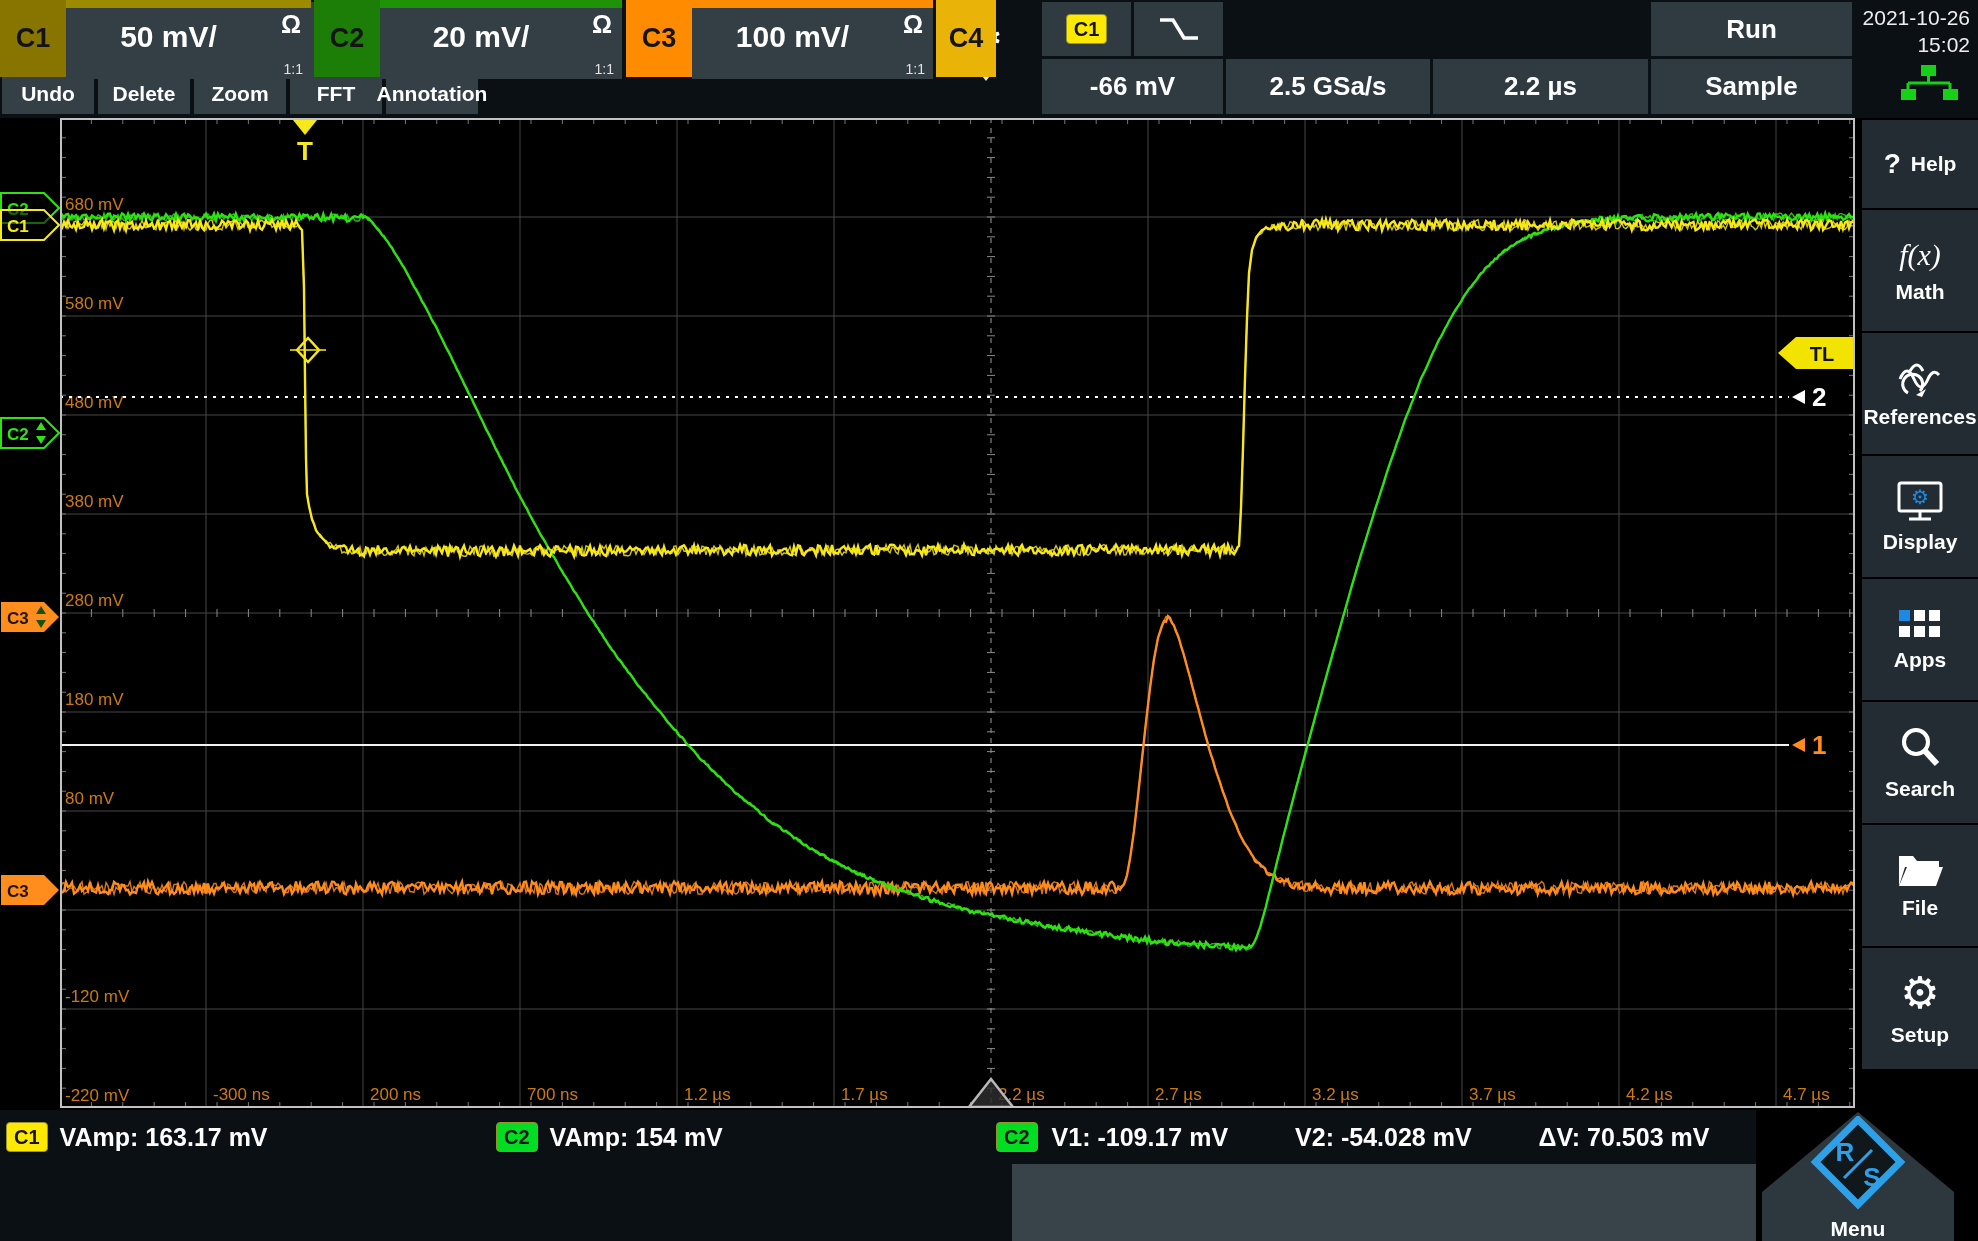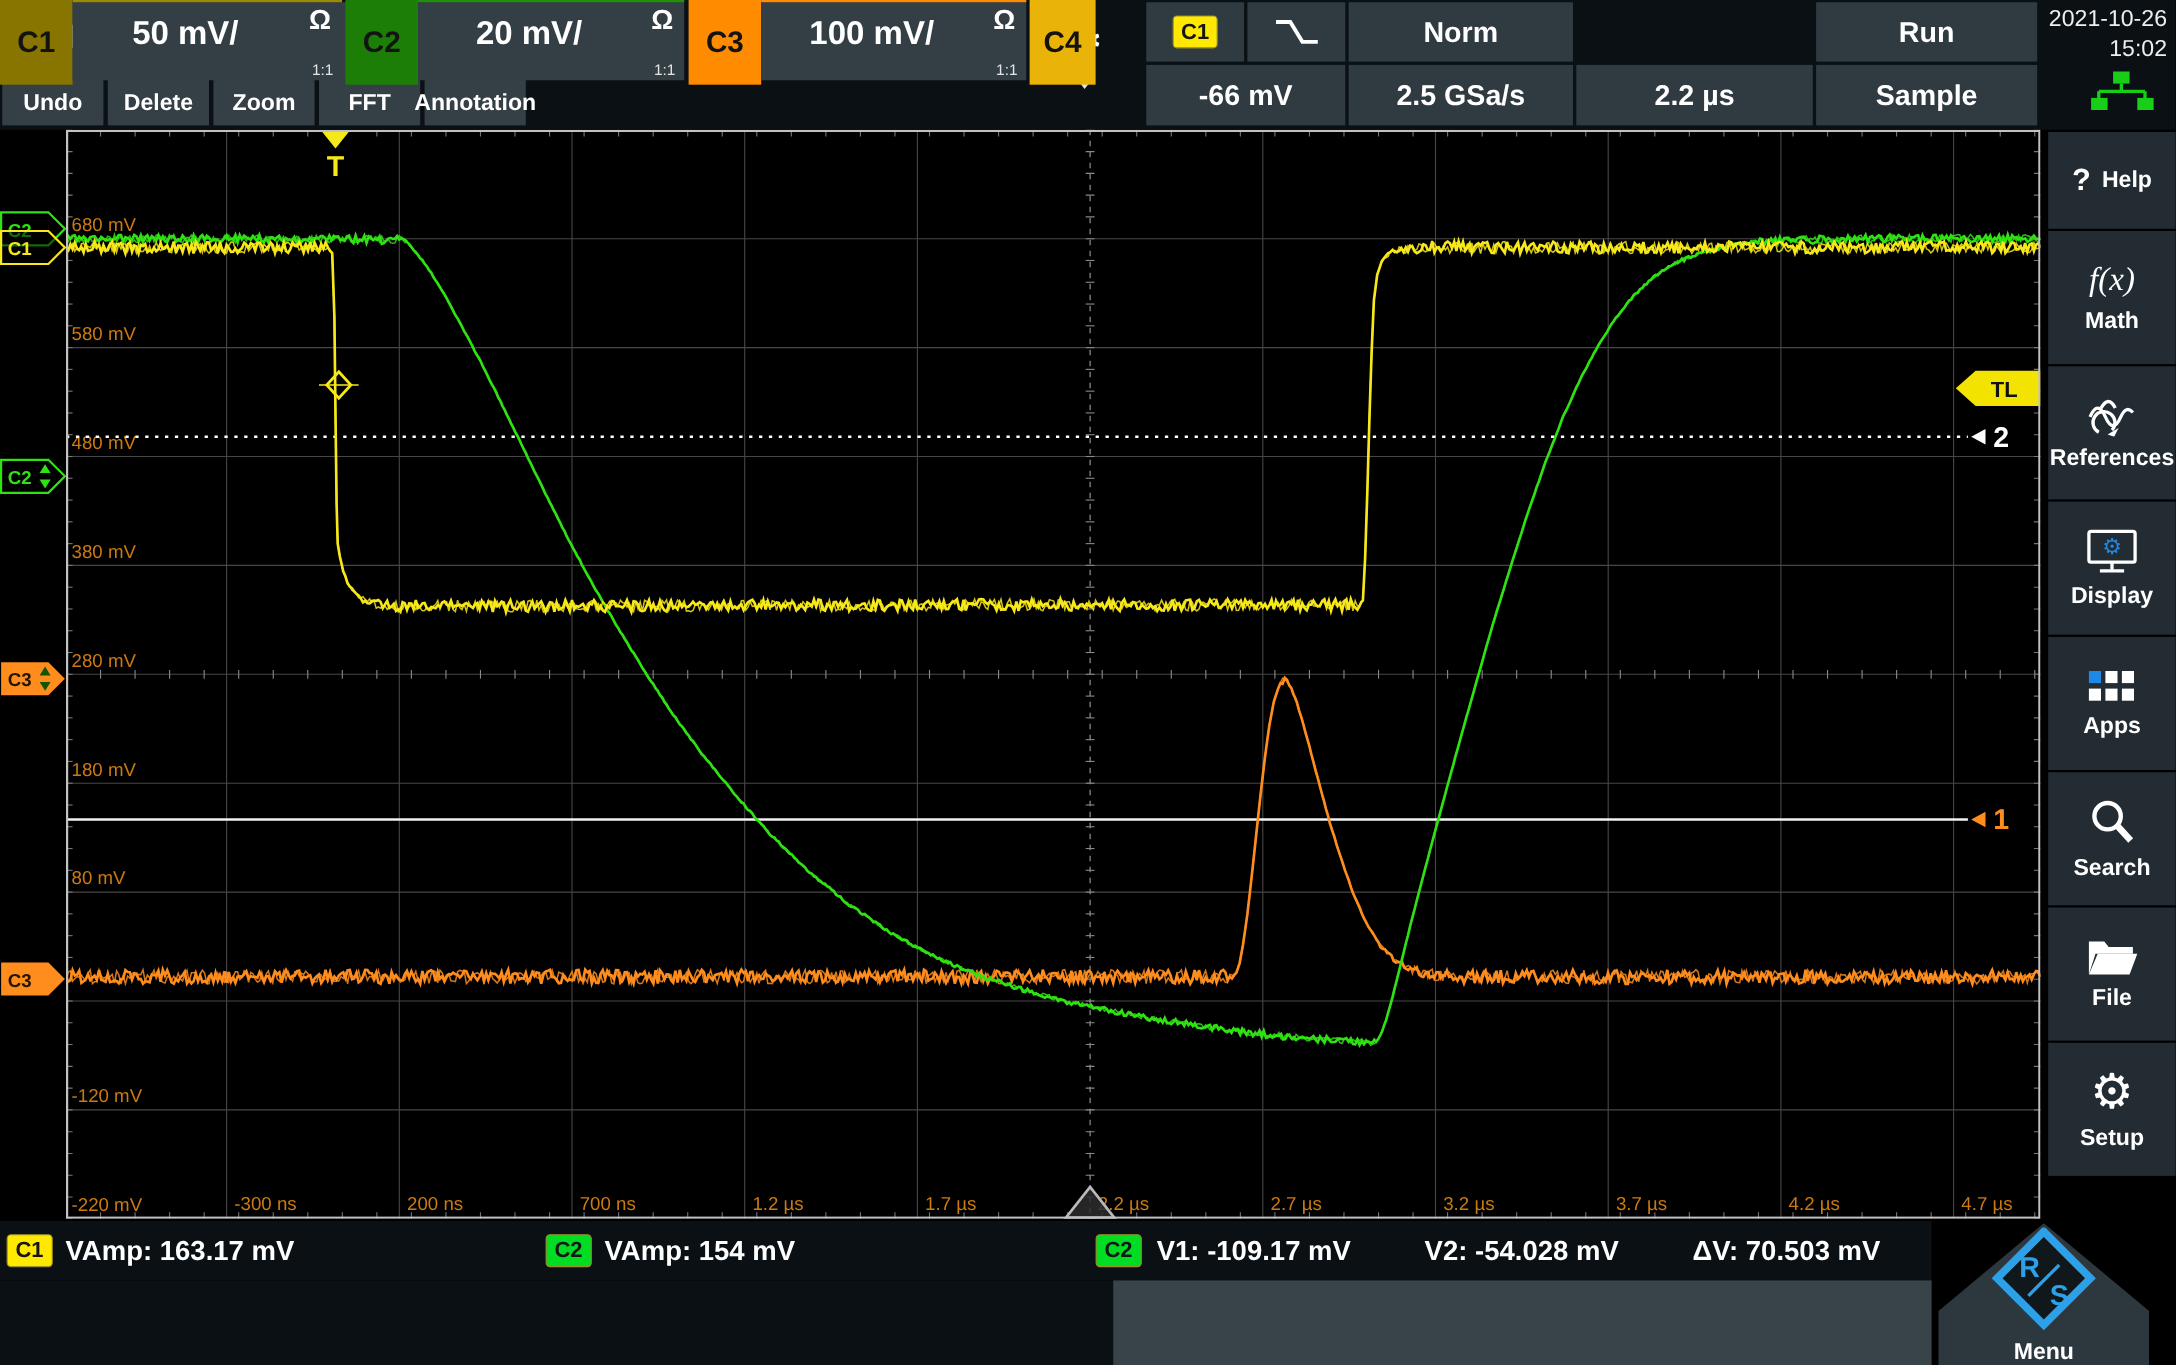--- a/index.html
+++ b/index.html
@@ -30,21 +30,21 @@
           flex-direction:column;align-items:center;justify-content:center;gap:8px;cursor:pointer;}
   .sb-label{font-size:21px;font-weight:bold;color:#fff;}
   .sb-row{flex-direction:row;gap:10px;}
   
   #measure{left:0;top:1110px;width:1756px;height:54px;background:#0a1014;}
   .m-item{position:absolute;top:0;height:54px;display:flex;align-items:center;gap:12px;}
   .mtext{font-size:25px;font-weight:bold;color:#fff;}
   #chbar{left:0;top:1164px;width:1756px;height:77px;background:#0a1014;}
   .tab{position:absolute;top:0;height:77px;display:flex;align-items:center;justify-content:center;
        font-size:27px;font-weight:bold;color:#131313;cursor:pointer;}
-  .val{position:absolute;top:0;height:71px;border-top:2px solid #d946ef;background:#333e45;cursor:pointer;}
+  .val{position:absolute;top:0;height:71px;border-top:8px solid #d946ef;background:#333e45;cursor:pointer;}
   .scale{position:absolute;left:0;right:40px;top:12px;text-align:center;font-size:30px;font-weight:bold;color:#fff;}
   .ohm{position:absolute;right:10px;top:2px;font-size:25px;color:#fff;font-weight:bold;}
   .probe{position:absolute;right:8px;bottom:2px;font-size:14px;color:#e4e4e4;}
   #ch-filler{left:1012px;top:1164px;width:744px;height:77px;background:#39434a;}
   #menu-wedge{left:1762px;top:1112px;width:192px;height:129px;background:#2c373e;
               clip-path:polygon(50% 0,100% 62%,100% 100%,0 100%,0 62%);}
   #menu-area{left:1800px;top:1116px;width:116px;height:125px;cursor:pointer;}
   #menu-label{position:absolute;left:0;right:0;bottom:0;text-align:center;
               font-size:21px;font-weight:bold;color:#fff;}
   svg text{font-family:"Liberation Sans",sans-serif;}
@@ -109,23 +109,20 @@
   <div class="cell" style="left:1042px;top:2px;width:89px;height:54px">
     <span class="badge" style="background: rgb(255, 233, 0);">C1</span>
   </div>
   <div class="cell" style="left:1134px;top:2px;width:89px;height:54px">
     <svg width="44" height="30" viewBox="0 0 44 30">
       <polyline points="3,6 16,6 27,24 41,24" fill="none" stroke="#fff" stroke-width="3.5"></polyline>
     </svg>
   </div>
   <div class="cell" style="left:1042px;top:59px;width:181px;height:55px">
     <span>-66 mV</span>
-  </div>
-  <div class="cell" style="left:1226px;top:2px;width:204px;height:54px">
-    <span>Norm</span>
   </div>
   <div class="cell" style="left:1226px;top:59px;width:204px;height:55px">
     <span>2.5 GSa/s</span>
   </div>
   <div class="cell" style="left:1433px;top:59px;width:215px;height:55px">
     <span>2.2 µs</span>
   </div>
   <div class="cell" style="left:1651px;top:2px;width:201px;height:54px">
     <span>Run</span>
   </div>

